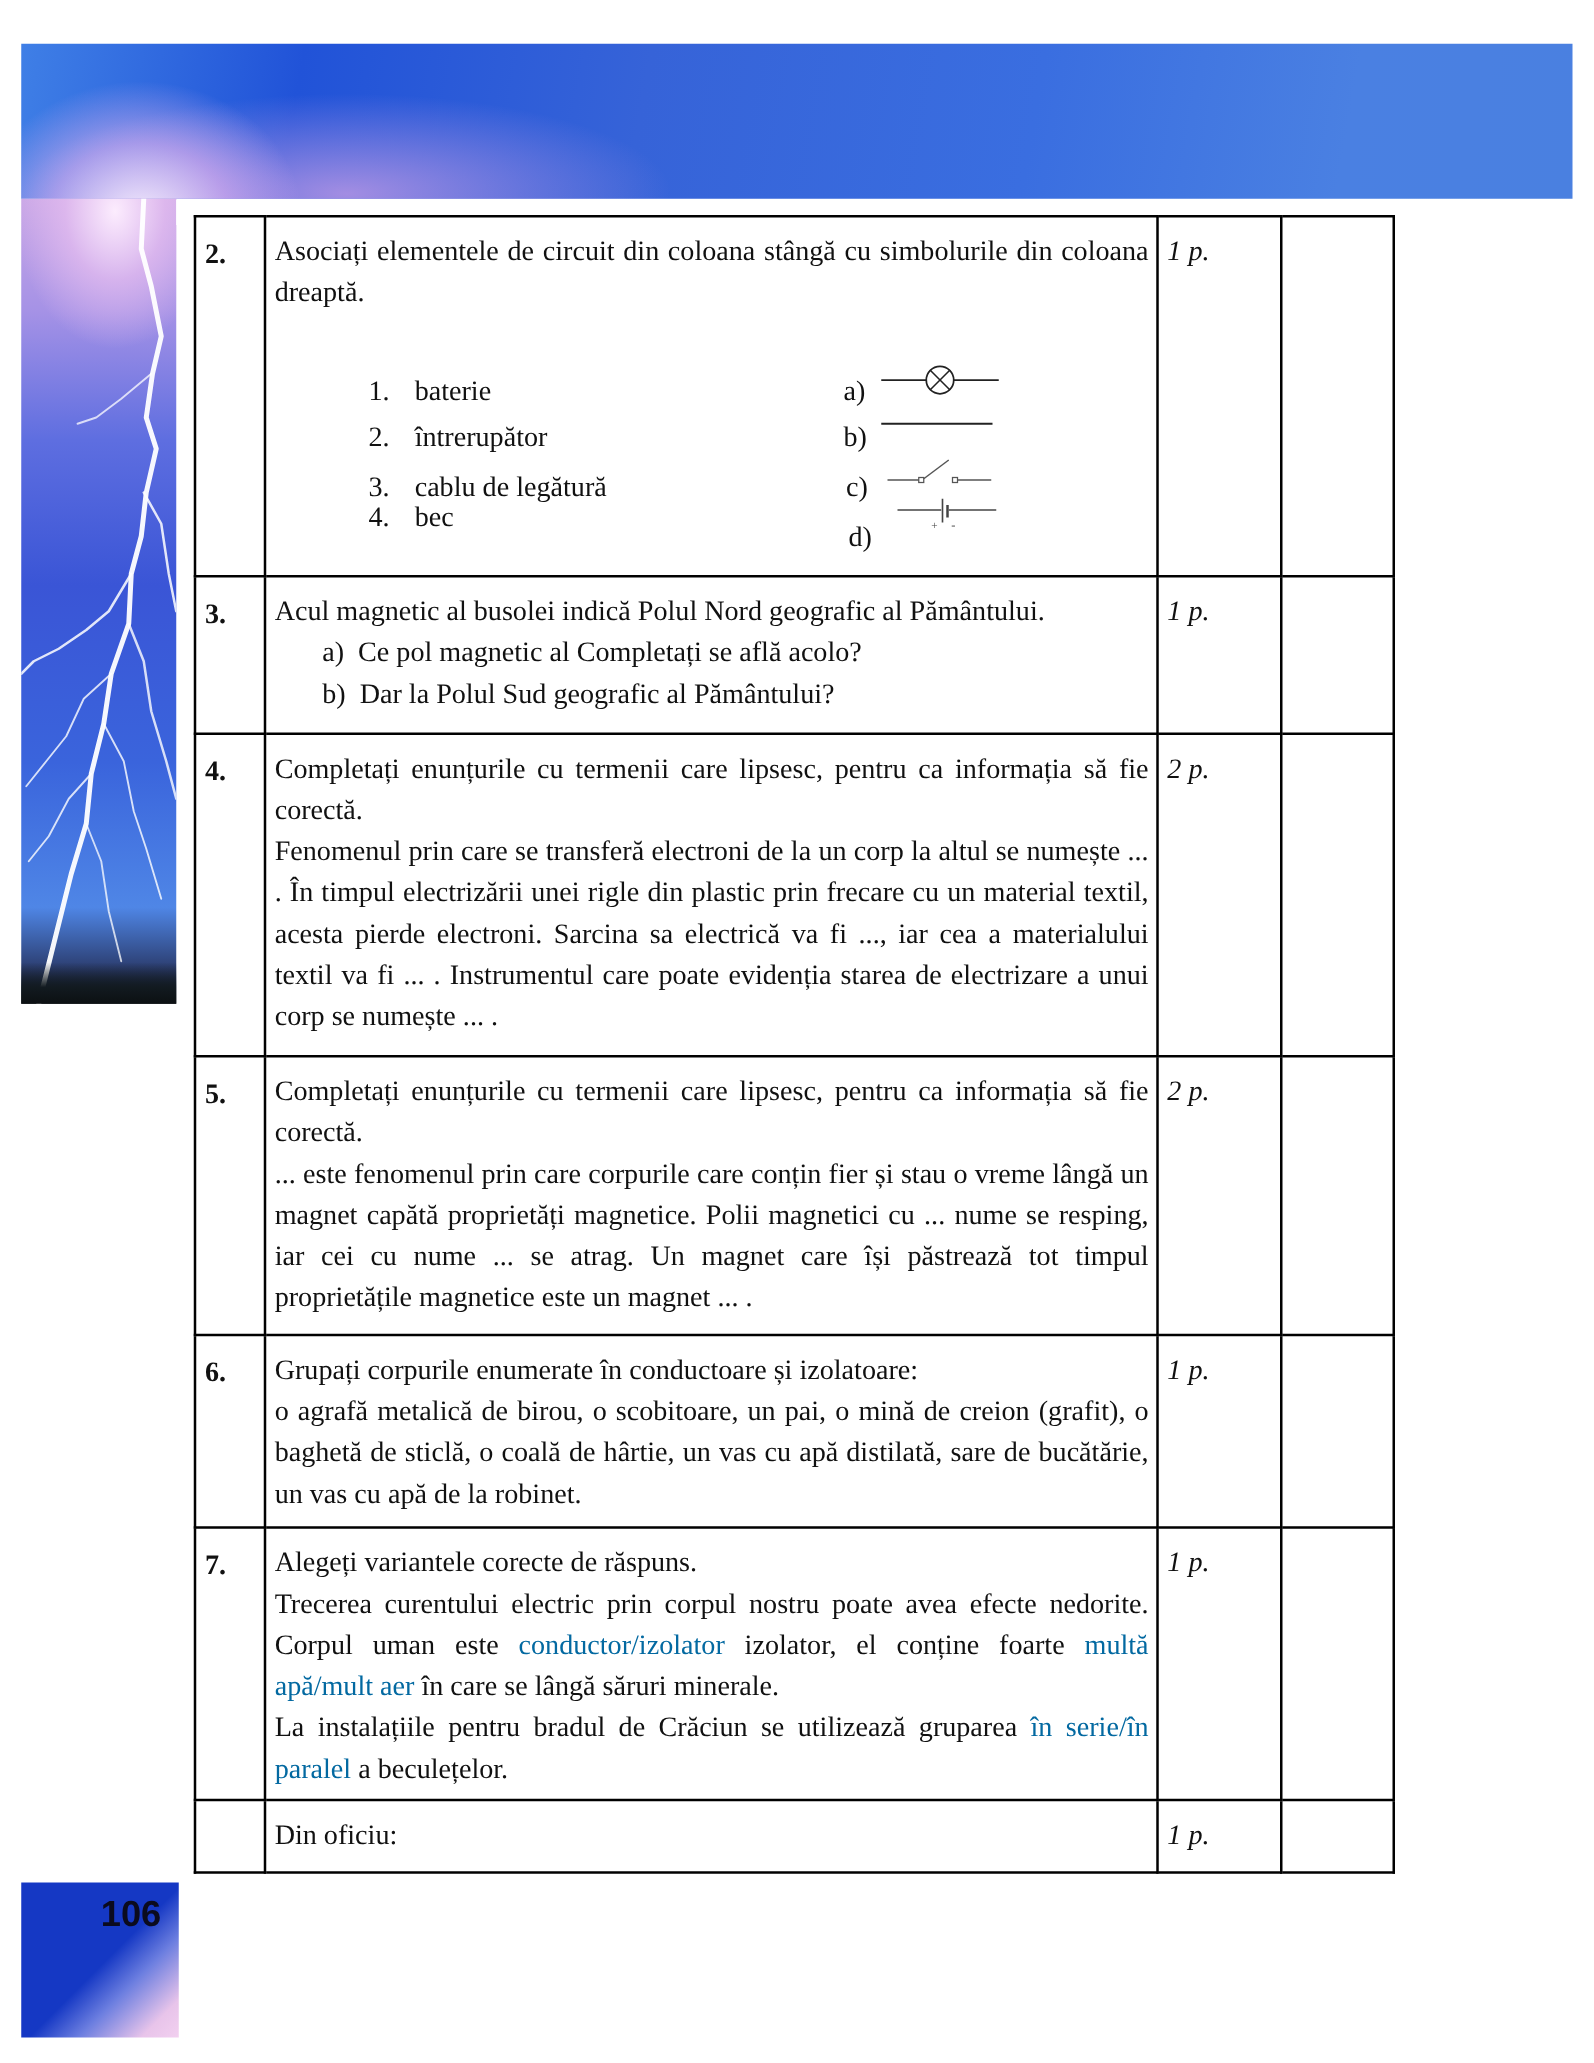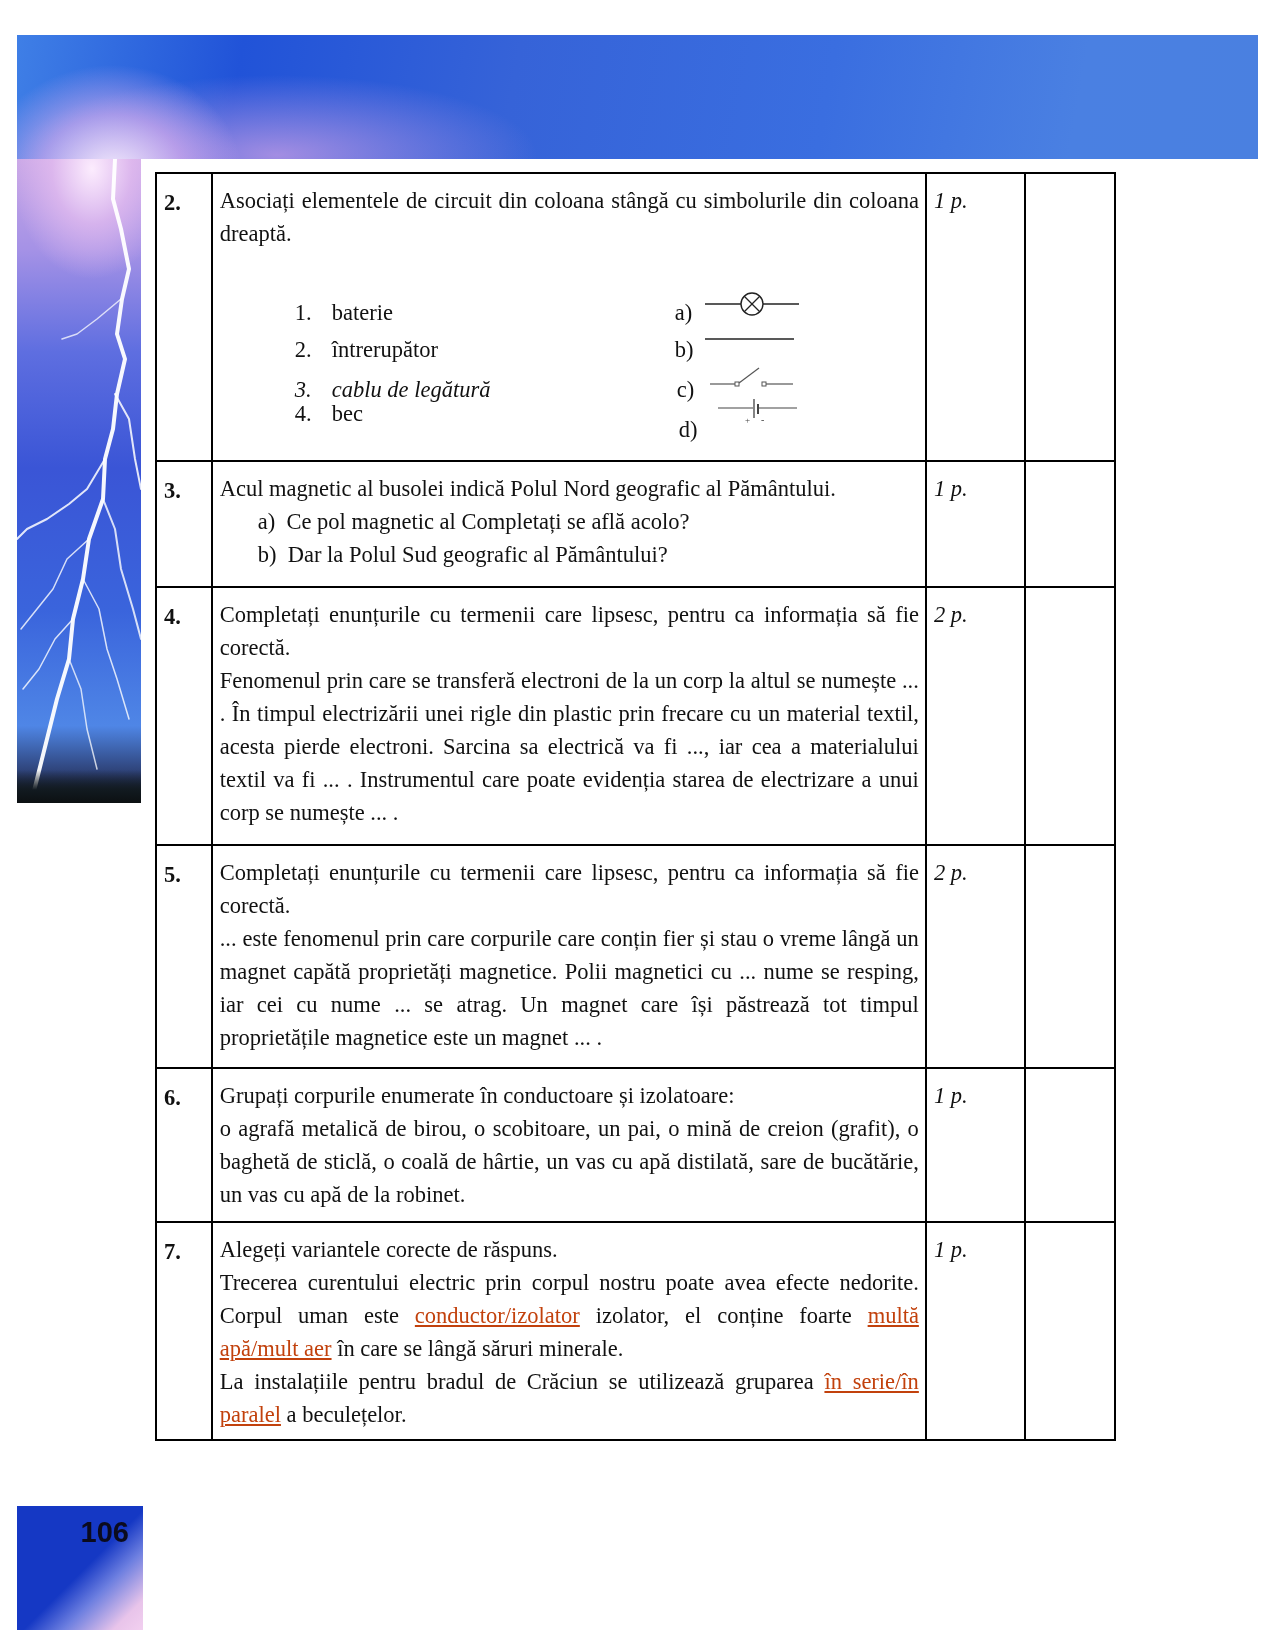--- a/index.html
+++ b/index.html
@@ -39,21 +39,21 @@
   table.quiz td {
     border: 2px solid #000; vertical-align: top; padding: 0;
   }
   td.num { width: 48px; font-weight: bold; padding: 12px 0 0 7px !important; }
   td.body { width: 722px; padding: 10px 6px 8px 7px !important; text-align: justify; }
   td.pts { width: 93px; border-left: 1px solid #000 !important; padding: 10px 0 0 7px !important; font-style: italic; }
   td.score { width: 92px; }
 
   .line { display: block; }
   .indent-a { padding-left: 38px; }
-  .blue { color: #c2410c; text-decoration: underline; }
+  .blue { color: #0369a1; }
 
   .assoc { position: relative; height: 160px; margin-top: 42px; }
   .assoc .li { position: absolute; left: 75px; }
   .assoc .li .n { display: inline-block; width: 37px; }
   .assoc .sym-label { position: absolute; }
 
   .page-num {
     position: absolute; left: 17px; top: 1506px; width: 126px; height: 124px;
     background: linear-gradient(135deg, #1538c4 0%, #1538c4 52%, #6d7fe0 68%, #e8c4ea 88%, #f2d0f0 100%);
   }
@@ -87,21 +87,21 @@
 <table class="quiz">
 
   <tbody>
       <tr style="height:257px;">
     <td class="num">2.</td>
     <td class="body">
       <span class="line">Asociați elementele de circuit din coloana stângă cu simbolurile din coloana dreaptă.</span>
       <div class="assoc">
         <div class="li" style="top:4px;"><span class="n">1.</span><span>baterie</span></div>
         <div class="li" style="top:41px;"><span class="n">2.</span><span>întrerupător</span></div>
-        <div class="li" style="top:81px;font-style:italic;"><span class="n">3.</span><span>cablu de legătură</span></div>
+        <div class="li" style="top:81px;"><span class="n">3.</span><span>cablu de legătură</span></div>
         <div class="li" style="top:105px;"><span class="n">4.</span><span>bec</span></div>
 
         <span class="sym-label" style="left:455px; top:4px;">a)</span>
         <svg style="position:absolute; left:484px; top:0px;" width="96" height="24">
           <line x1="1" y1="12" x2="37" y2="12" stroke="#222" stroke-width="1.4"></line>
           <circle cx="48" cy="12" r="11" fill="none" stroke="#222" stroke-width="1.4"></circle>
           <line x1="40" y1="4" x2="56" y2="20" stroke="#222" stroke-width="1.3"></line>
           <line x1="56" y1="4" x2="40" y2="20" stroke="#222" stroke-width="1.3"></line>
           <line x1="59" y1="12" x2="95" y2="12" stroke="#222" stroke-width="1.4"></line>
         </svg>
@@ -180,18 +180,24 @@
     <td class="num">7.</td>
     <td class="body">
       <span class="line">Alegeți variantele corecte de răspuns.</span>
       <span class="line"><span>Trecerea curentului electric prin corpul nostru poate avea efecte nedorite. Corpul uman este </span><span class="blue">conductor/izolator</span><span> izolator, el conține foarte </span><span class="blue">multă apă/mult aer</span><span> în care se lângă săruri minerale.</span></span>
       <span class="line"><span>La instalațiile pentru bradul de Crăciun se utilizează gruparea </span><span class="blue">în serie/în paralel</span><span> a beculețelor.</span></span>
     </td>
     <td class="pts">1 p.</td>
     <td class="score"></td>
   </tr>
 
+  <tr style="height:58px;">
+    <td class="num"></td>
+    <td class="body">Din oficiu:</td>
+    <td class="pts">1 p.</td>
+    <td class="score"></td>
+  </tr>
 </tbody>
   </table>
 
 <div class="page-num">
   <span>106</span>
 </div>
 
 </body></html>

